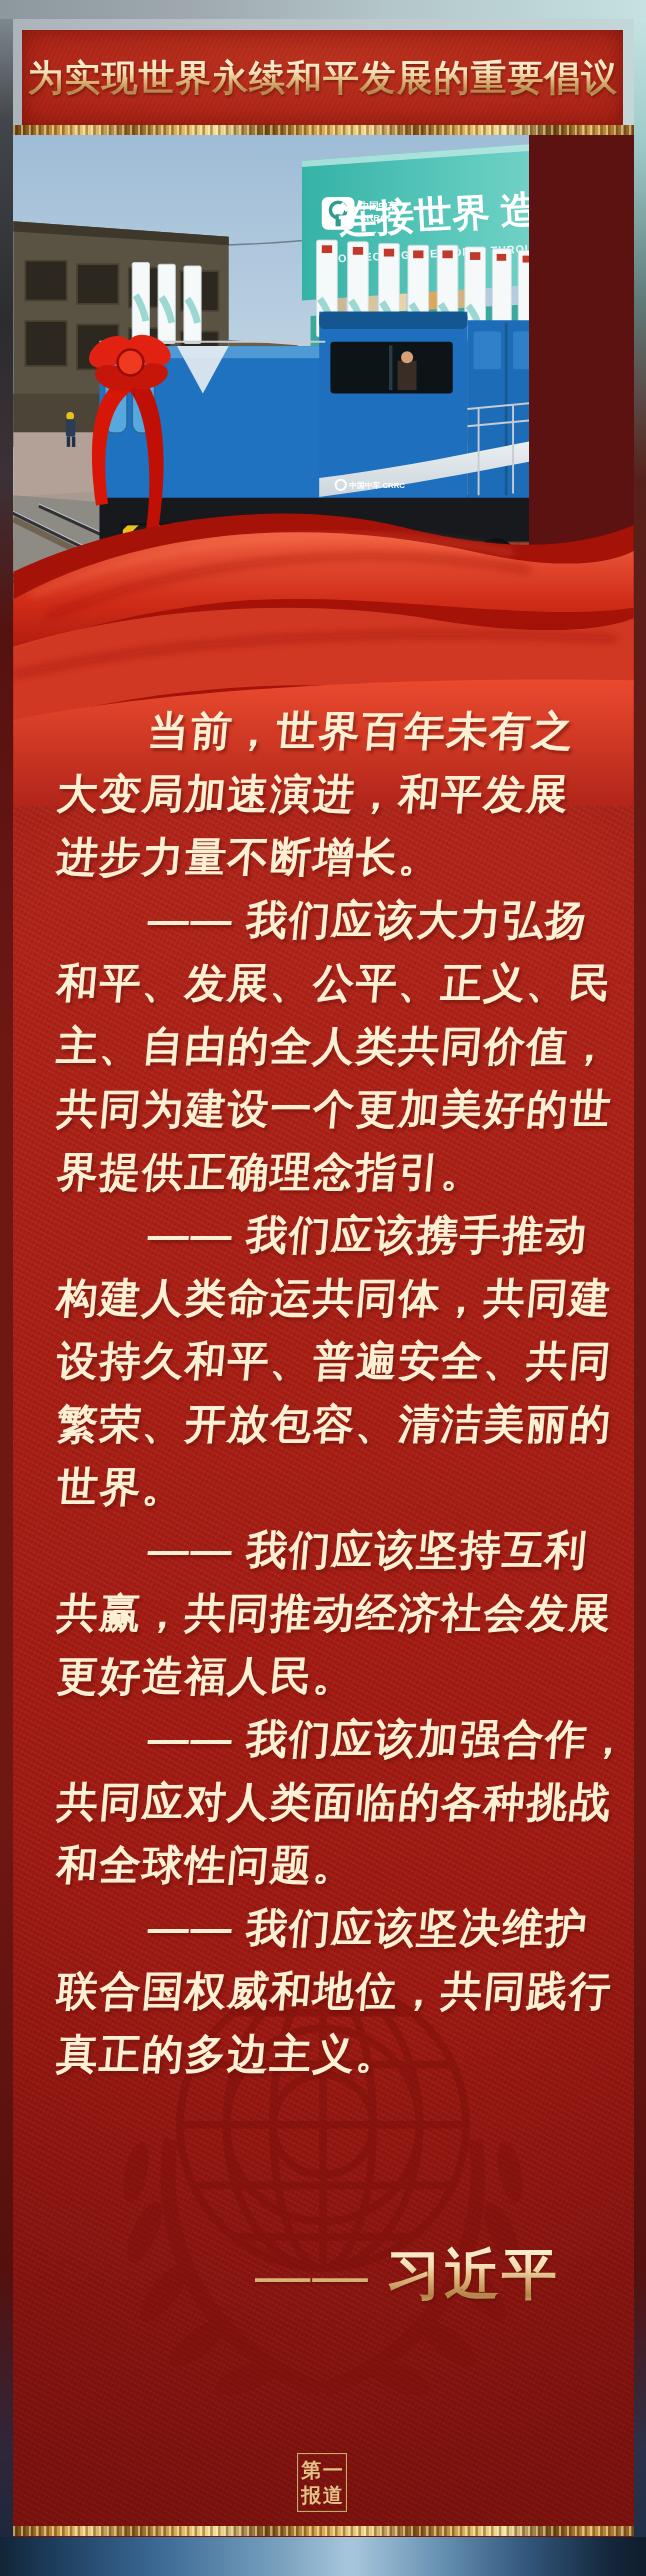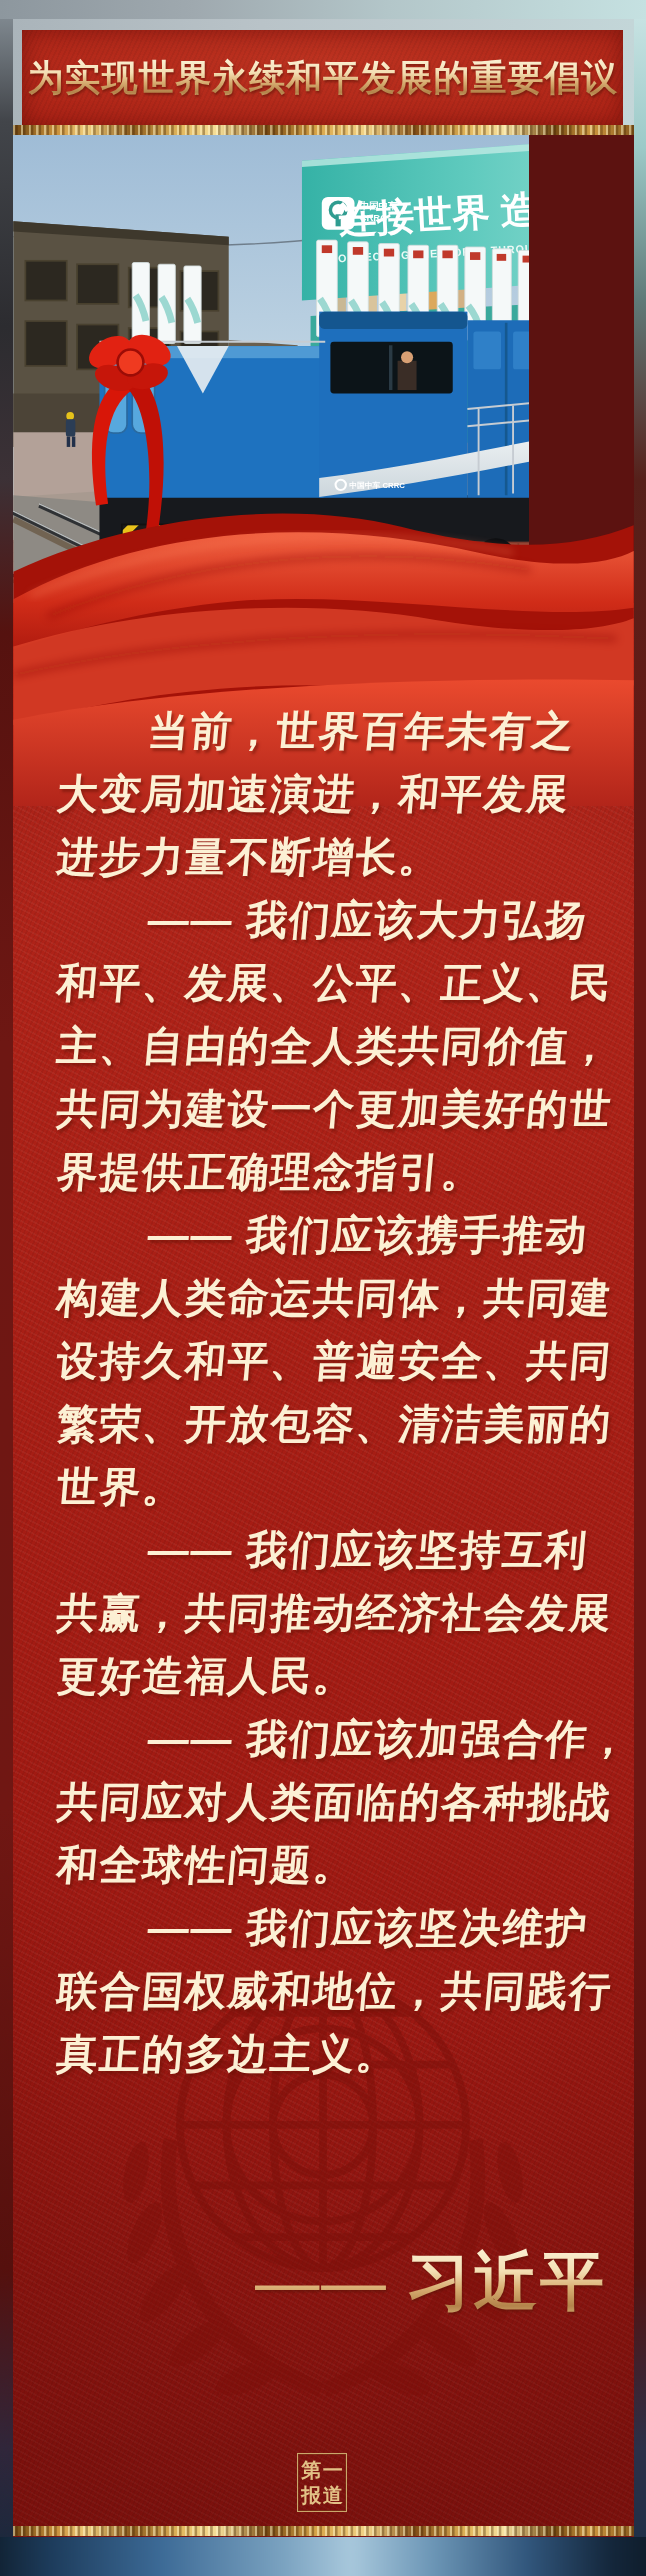--- a/index.html
+++ b/index.html
@@ -54,21 +54,21 @@
   .un-wrap{left:34px;top:1931px;width:578px;height:500px;opacity:.5;}
 
   
   .quote{left:0;top:700px;width:647px;line-height:63px;font-size:41px;font-weight:bold;
     color:#fcf0d4;letter-spacing:1.7px;text-shadow:2.6px 3.4px 2.6px rgba(104,18,6,.5);}
   .q-line{padding-left:57px;white-space:nowrap;height:63px;}
   .q-line span{display:inline-block;transform:skewX(-5deg);}
   .q-line.ind{padding-left:148px;}
 
   .signature{left:255px;top:2238px;font-family:"Liberation Serif",serif;font-weight:bold;
-    font-size:64px;white-space:nowrap;letter-spacing:2.6px;}
+    font-size:55px;white-space:nowrap;letter-spacing:2.6px;}
 
   
   .badge{left:297px;top:2453px;width:50px;height:59px;border:1.7px solid #caa76b;
     box-shadow:inset 0 0 0 0.9px rgba(120,80,30,.35);display:grid;grid-template-columns:1fr 1fr;
     align-items:center;justify-items:center;padding:3.4px 2.6px;box-sizing:border-box;}
   .badge span{font-family:"Liberation Serif",serif;font-weight:bold;font-size:20px;
     color:#e2c186;line-height:1;}
 
   .gold-bottom{top:2526px;}
 

